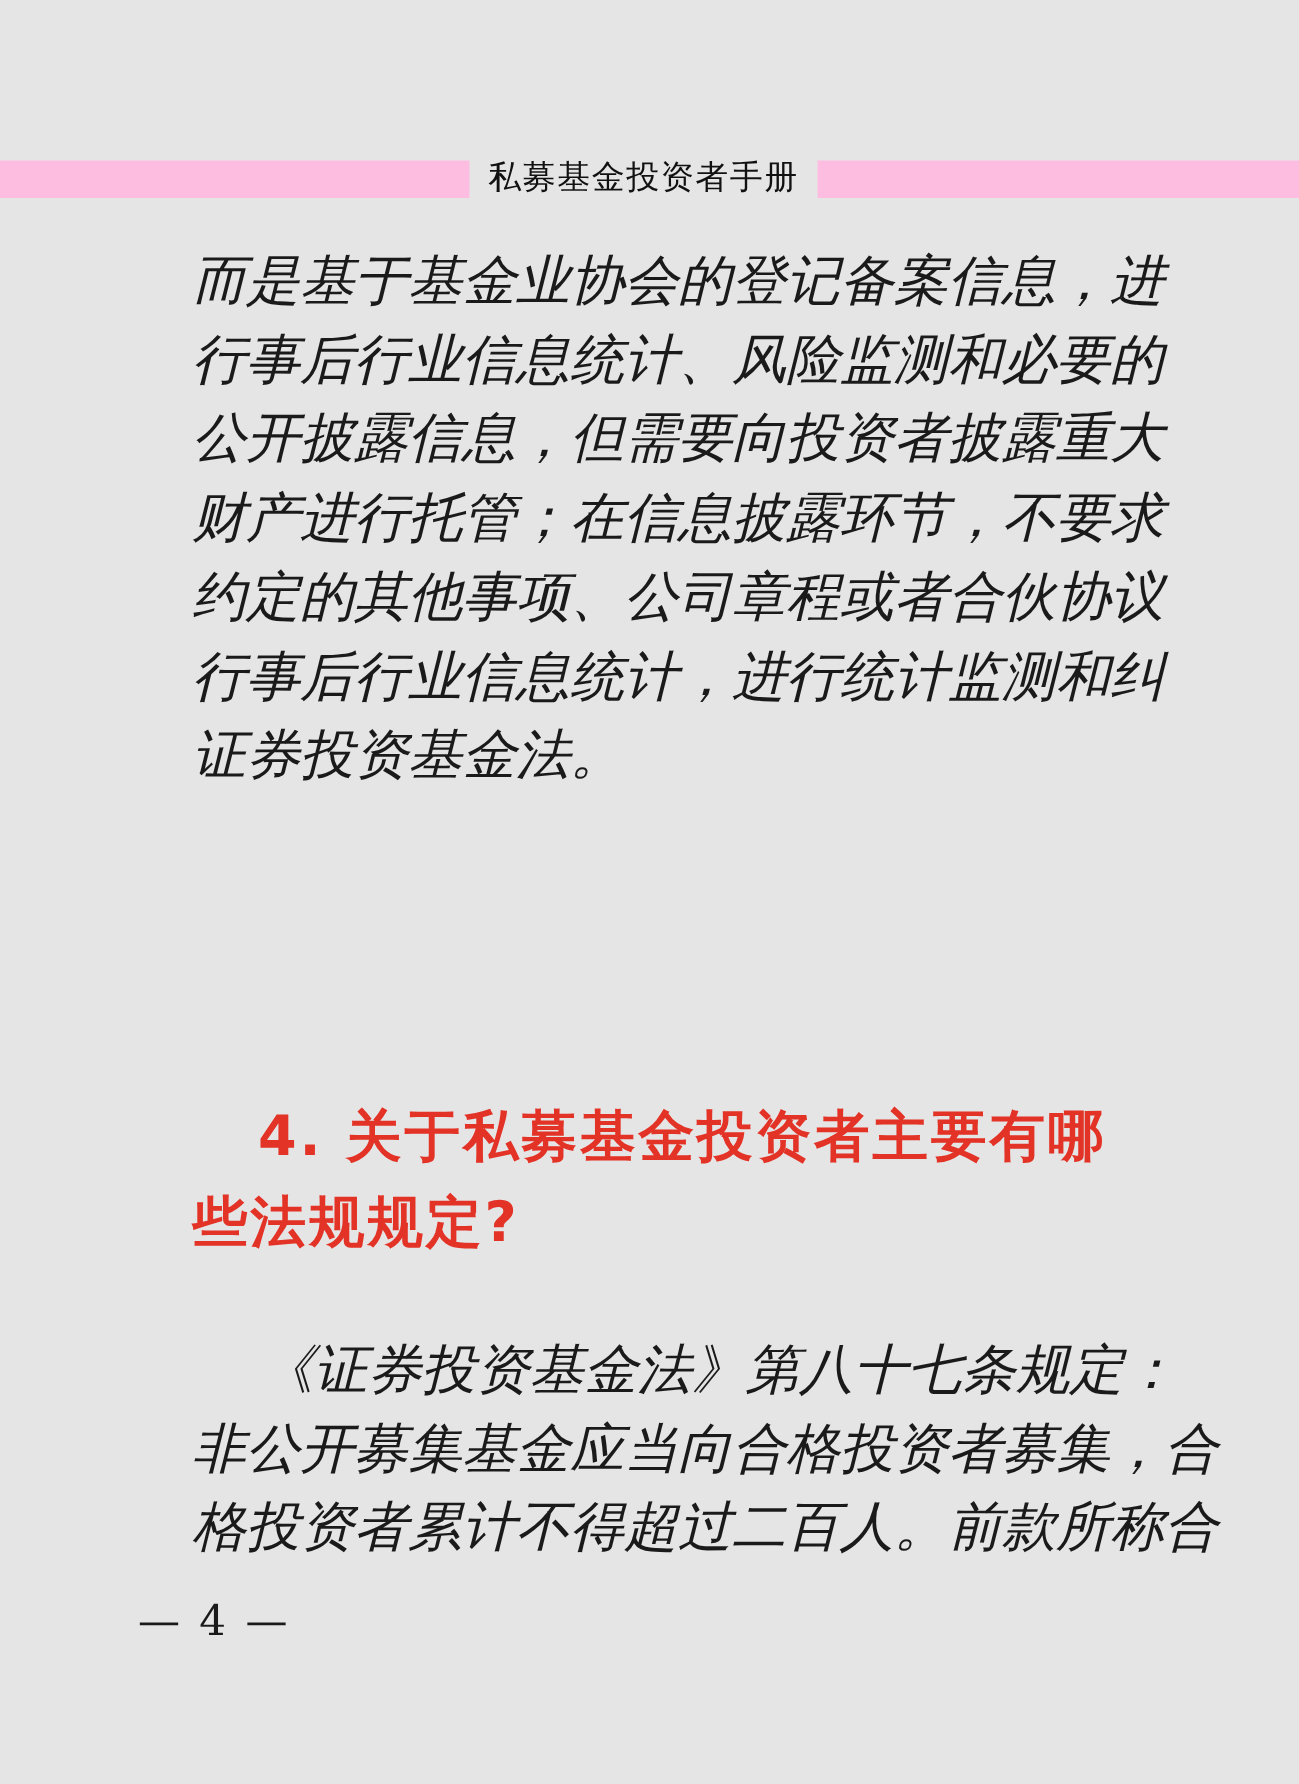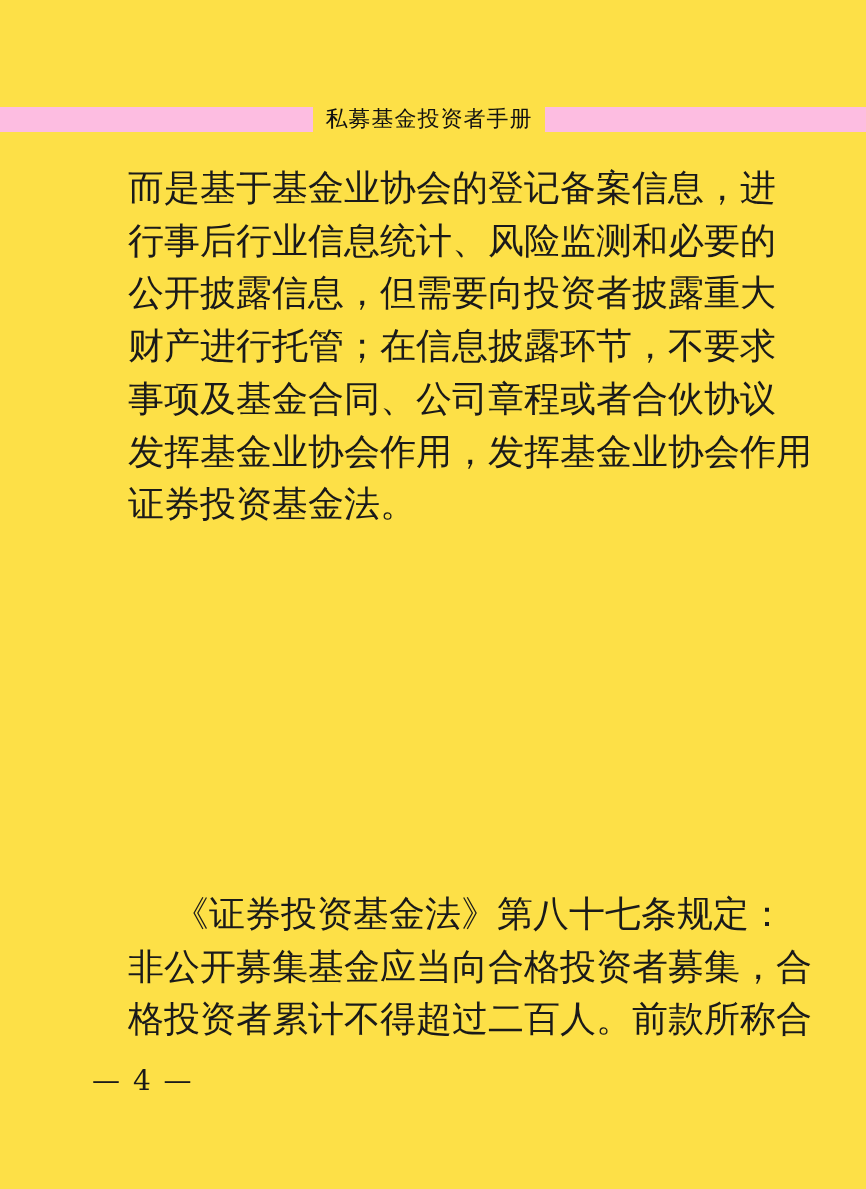--- a/index.html
+++ b/index.html
@@ -4,21 +4,21 @@
 <style>
   html, body {
     margin: 0;
     padding: 0;
     background: #ffffff;
   }
   .page {
     position: relative;
     width: 866px;
     height: 1189px;
-    background: #fde047;
+    background: #e5e5e5;
     overflow: hidden;
     color: var(--text-ink, #1a1a1a);
     font-family: "DejaVu Serif", "Liberation Serif", serif;
   }
 
   
   .bar {
     position: absolute;
     top: 107px;
     height: 25px;
@@ -42,21 +42,21 @@
   
   .para {
     position: absolute;
     left: 128px;
     width: 640px;
     font-size: 36px;
     line-height: 52.7px;
   }
   .para1 { top: 162px; }
   .para2 { top: 888px; }
-  .line { white-space: nowrap; }
+  .line { white-space: nowrap; font-style: italic; }
   .just {
     text-align: justify;
     text-align-last: justify;
   }
   .indent2 { text-indent: 45px; }
 
   
   .heading {
     position: absolute;
     left: 128px;
@@ -91,26 +91,28 @@
     <div class="bar bar-left"></div>
     <div class="header-title">私募基金投资者手册</div>
     <div class="bar bar-right"></div>
   </div>
 
   <div class="para para1">
     <div class="line just">而是基于基金业协会的登记备案信息，进</div>
     <div class="line just">行事后行业信息统计、风险监测和必要的</div>
     <div class="line just">公开披露信息，但需要向投资者披露重大</div>
     <div class="line just">财产进行托管；在信息披露环节，不要求</div>
-    <div class="line just">事项及基金合同、公司章程或者合伙协议</div>
-    <div class="line just">发挥基金业协会作用，发挥基金业协会作用</div>
+    <div class="line just">约定的其他事项、公司章程或者合伙协议</div>
+    <div class="line just">行事后行业信息统计，进行统计监测和纠</div>
     <div class="line">证券投资基金法。</div>
   </div>
 
   <div class="heading">
+    <div class="hline indent">4. 关于私募基金投资者主要有哪</div>
+    <div class="hline">些法规规定?</div>
   </div>
 
   <div class="para para2">
     <div class="line indent2">《证券投资基金法》第八十七条规定：</div>
     <div class="line just">非公开募集基金应当向合格投资者募集，合</div>
     <div class="line just">格投资者累计不得超过二百人。前款所称合</div>
   </div>
 
   <div class="folio">— 4 —</div>
 

